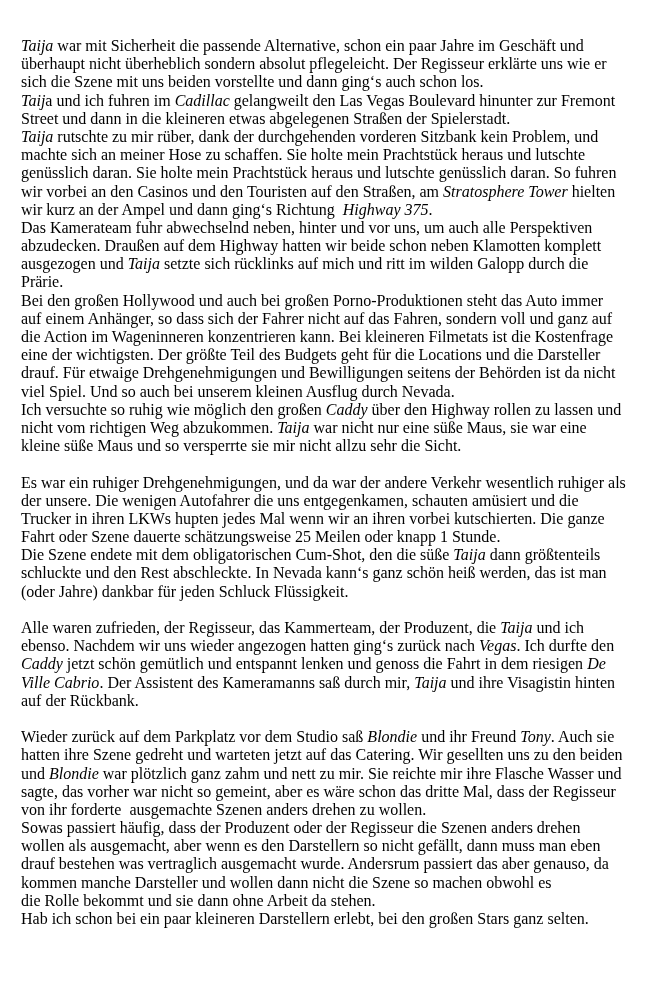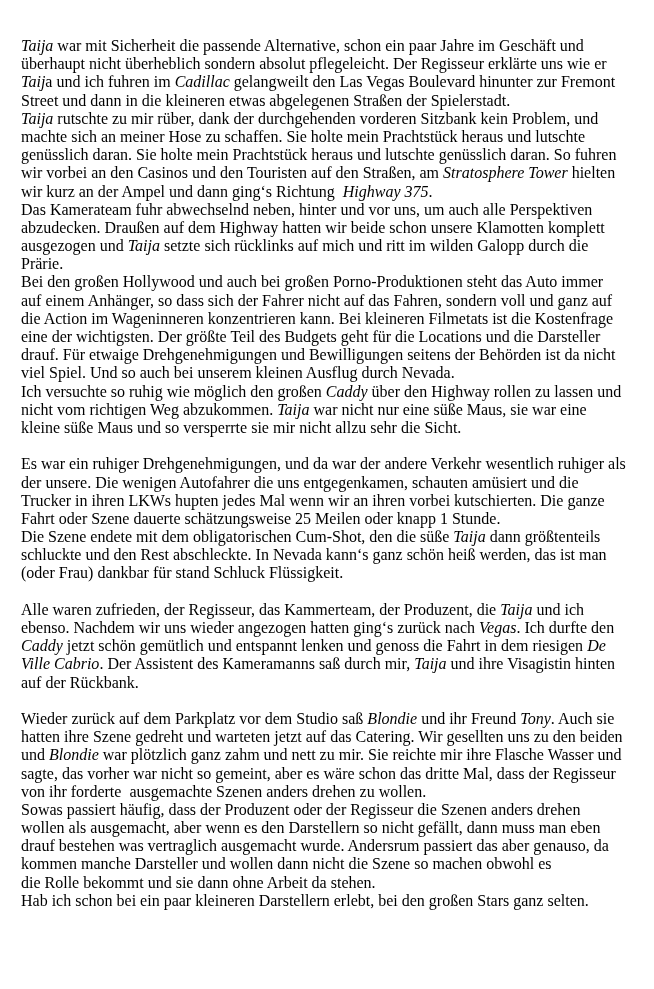--- a/index.html
+++ b/index.html
@@ -34,49 +34,50 @@
   }
 </style>
 </head>
 <body>
 
 <div class="doc">
   <div id="text-body">
       <div class="block">
         <div class="line"><em>Taija</em><span> war mit Sicherheit die passende Alternative, schon ein paar Jahre im Geschäft und</span></div>
         <div class="line"><span>überhaupt nicht überheblich sondern absolut pflegeleicht. Der Regisseur erklärte uns wie er</span></div>
+        <div class="line"><span>sich die Szene mit uns beiden vorstellte und dann ging‘s auch schon los.</span></div>
         <div class="line"><em>Taij</em><span>a und ich fuhren im </span><em>Cadillac</em><span> gelangweilt den Las Vegas Boulevard hinunter zur Fremont</span></div>
         <div class="line"><span>Street und dann in die kleineren etwas abgelegenen Straßen der Spielerstadt.</span></div>
         <div class="line"><em>Taija</em><span> rutschte zu mir rüber, dank der durchgehenden vorderen Sitzbank kein Problem, und</span></div>
         <div class="line"><span>machte sich an meiner Hose zu schaffen. Sie holte mein Prachtstück heraus und lutschte</span></div>
         <div class="line"><span>genüsslich daran. Sie holte mein Prachtstück heraus und lutschte genüsslich daran. So fuhren</span></div>
         <div class="line"><span>wir vorbei an den Casinos und den Touristen auf den Straßen, am </span><em>Stratosphere Tower</em><span> hielten</span></div>
         <div class="line"><span>wir kurz an der Ampel und dann ging‘s Richtung  </span><em>Highway 375</em><span>.</span></div>
         <div class="line"><span>Das Kamerateam fuhr abwechselnd neben, hinter und vor uns, um auch alle Perspektiven</span></div>
-        <div class="line"><span>abzudecken. Draußen auf dem Highway hatten wir beide schon unsere Klamotten komplett</span></div>
+        <div class="line"><span>abzudecken. Draußen auf dem Highway hatten wir beide schon neben Klamotten komplett</span></div>
         <div class="line"><span>ausgezogen und </span><em>Taija</em><span> setzte sich rücklinks auf mich und ritt im wilden Galopp durch die</span></div>
         <div class="line"><span>Prärie.</span></div>
         <div class="line"><span>Bei den großen Hollywood und auch bei großen Porno-Produktionen steht das Auto immer</span></div>
         <div class="line"><span>auf einem Anhänger, so dass sich der Fahrer nicht auf das Fahren, sondern voll und ganz auf</span></div>
         <div class="line"><span>die Action im Wageninneren konzentrieren kann. Bei kleineren Filmetats ist die Kostenfrage</span></div>
         <div class="line"><span>eine der wichtigsten. Der größte Teil des Budgets geht für die Locations und die Darsteller</span></div>
         <div class="line"><span>drauf. Für etwaige Drehgenehmigungen und Bewilligungen seitens der Behörden ist da nicht</span></div>
         <div class="line"><span>viel Spiel. Und so auch bei unserem kleinen Ausflug durch Nevada.</span></div>
         <div class="line"><span>Ich versuchte so ruhig wie möglich den großen </span><em>Caddy</em><span> über den Highway rollen zu lassen und</span></div>
         <div class="line"><span>nicht vom richtigen Weg abzukommen. </span><em>Taija</em><span> war nicht nur eine süße Maus, sie war eine</span></div>
         <div class="line"><span>kleine süße Maus und so versperrte sie mir nicht allzu sehr die Sicht.</span></div>
       </div>
       <div class="block">
         <div class="line"><span>Es war ein ruhiger Drehgenehmigungen, und da war der andere Verkehr wesentlich ruhiger als</span></div>
         <div class="line"><span>der unsere. Die wenigen Autofahrer die uns entgegenkamen, schauten amüsiert und die</span></div>
         <div class="line"><span>Trucker in ihren LKWs hupten jedes Mal wenn wir an ihren vorbei kutschierten. Die ganze</span></div>
         <div class="line"><span>Fahrt oder Szene dauerte schätzungsweise 25 Meilen oder knapp 1 Stunde.</span></div>
         <div class="line"><span>Die Szene endete mit dem obligatorischen Cum-Shot, den die süße </span><em>Taija</em><span> dann größtenteils</span></div>
         <div class="line"><span>schluckte und den Rest abschleckte. In Nevada kann‘s ganz schön heiß werden, das ist man</span></div>
-        <div class="line"><span>(oder Frau) dankbar für stand Schluck Flüssigkeit.</span></div>
+        <div class="line"><span>(oder Jahre) dankbar für jeden Schluck Flüssigkeit.</span></div>
       </div>
       <div class="block">
         <div class="line"><span>Alle waren zufrieden, der Regisseur, das Kammerteam, der Produzent, die </span><em>Taija</em><span> und ich</span></div>
         <div class="line"><span>ebenso. Nachdem wir uns wieder angezogen hatten ging‘s zurück nach </span><em>Vegas</em><span>. Ich durfte den</span></div>
         <div class="line"><em>Caddy</em><span> jetzt schön gemütlich und entspannt lenken und genoss die Fahrt in dem riesigen </span><em>De</em></div>
         <div class="line"><em>Ville Cabrio</em><span>. Der Assistent des Kameramanns saß durch mir, </span><em>Taija</em><span> und ihre Visagistin hinten</span></div>
         <div class="line"><span>auf der Rückbank.</span></div>
       </div>
       <div class="block">
         <div class="line"><span>Wieder zurück auf dem Parkplatz vor dem Studio saß </span><em>Blondie</em><span> und ihr Freund </span><em>Tony</em><span>. Auch sie</span></div>

